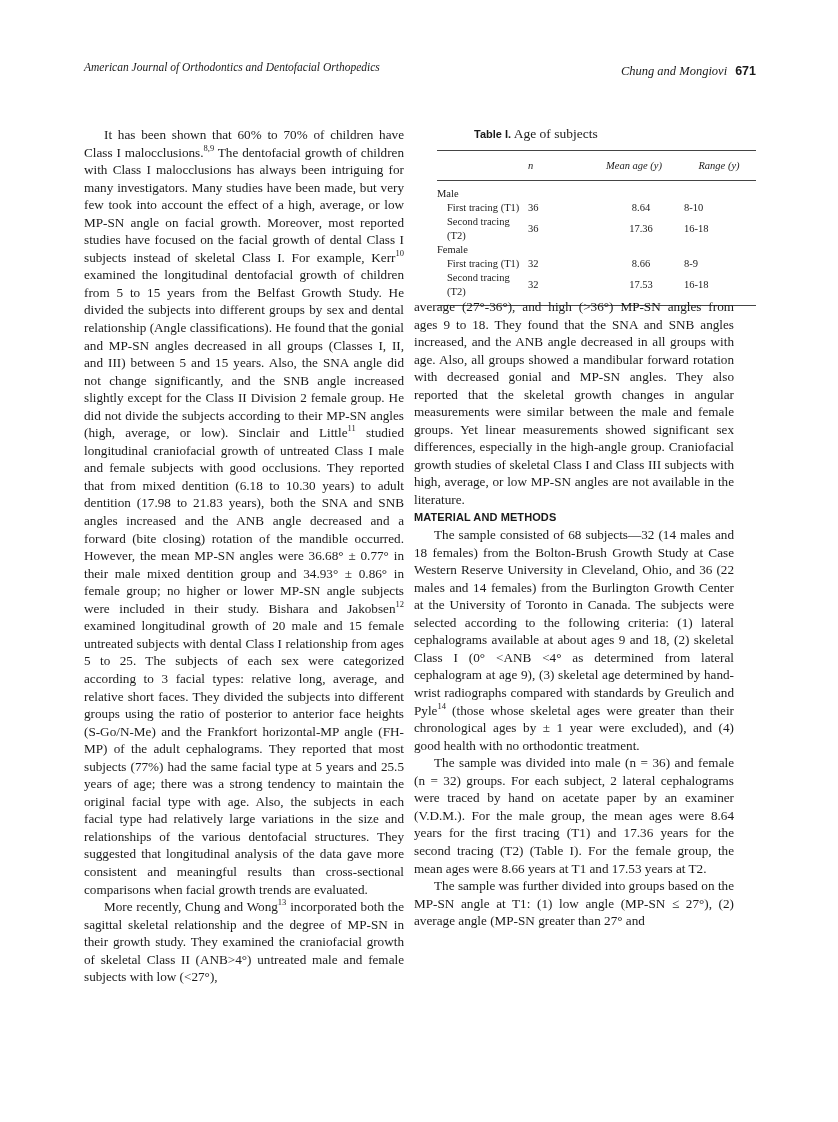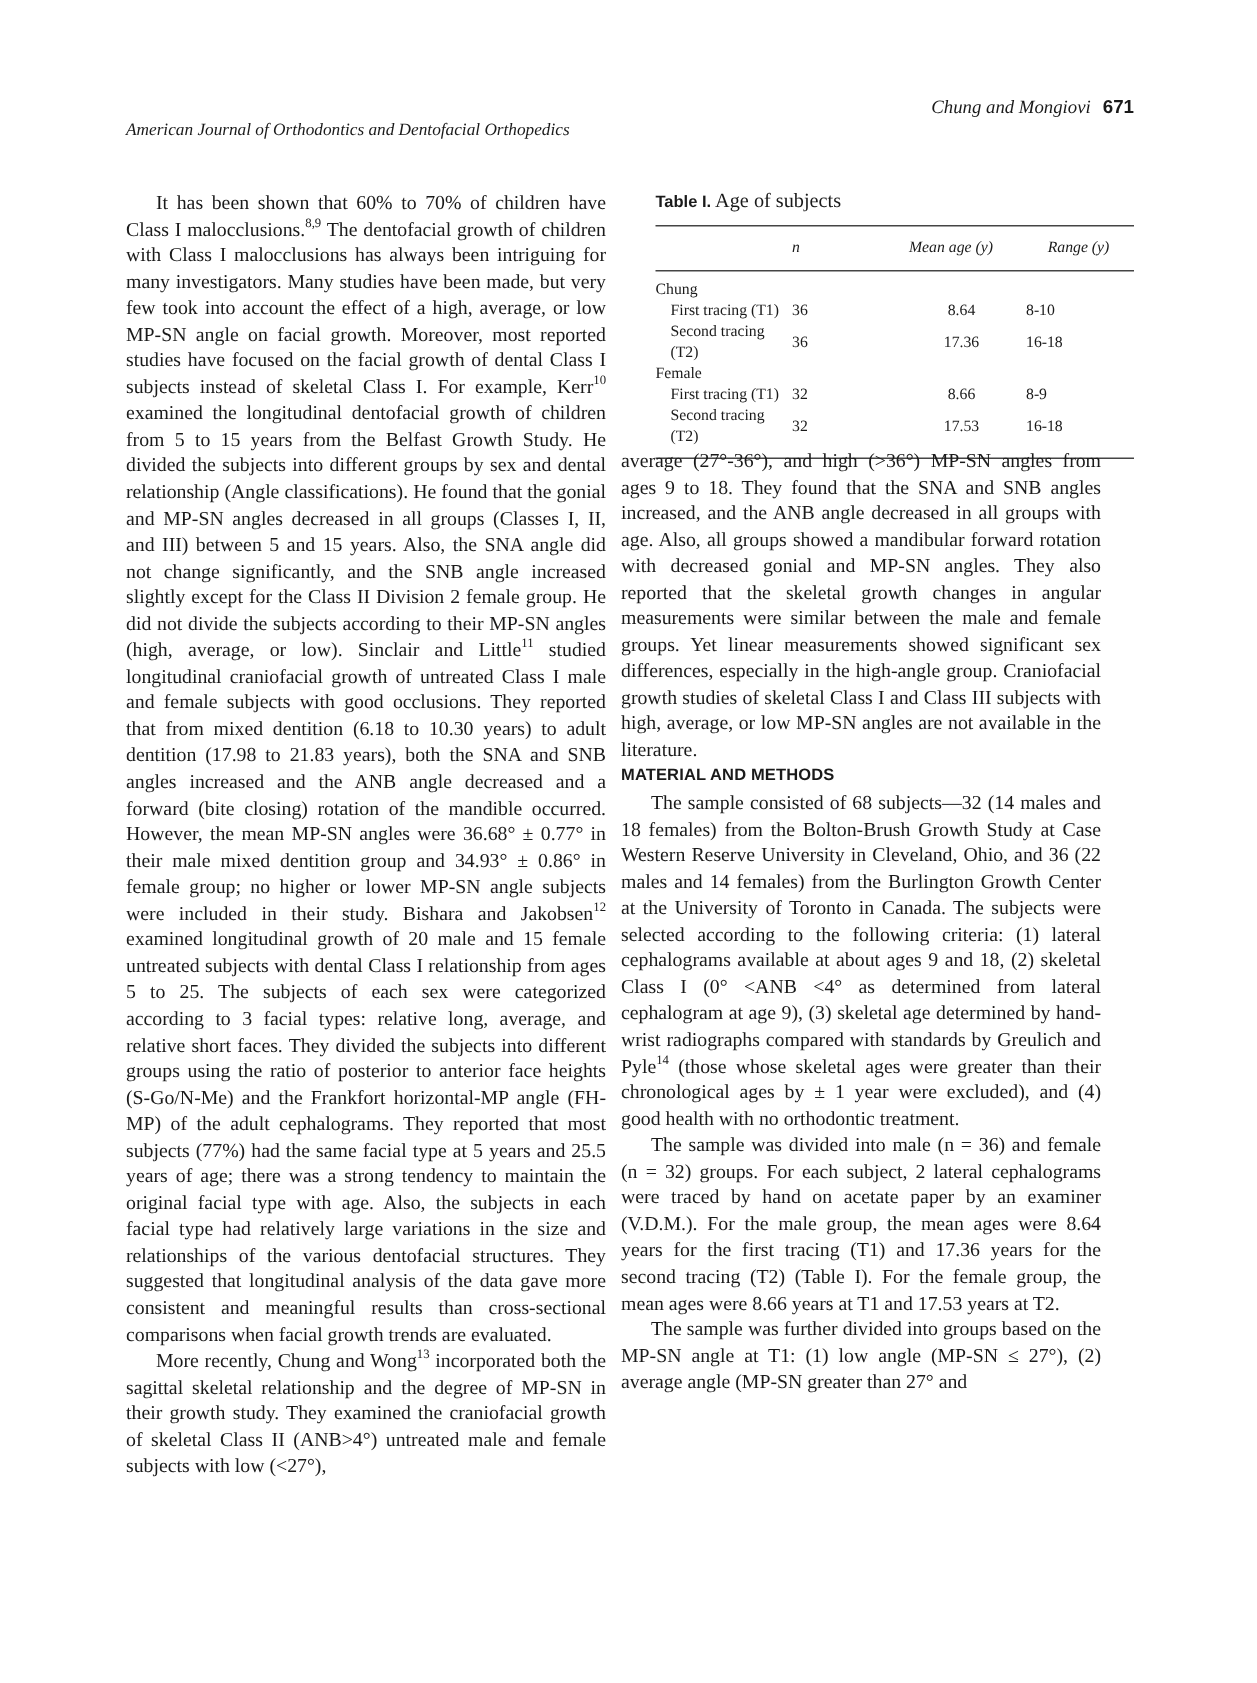--- a/index.html
+++ b/index.html
@@ -1,32 +1,32 @@
 <!DOCTYPE html>
 <html><head>
 <meta charset="utf-8">
 <style>
   html, body { margin:0; padding:0; background:#ffffff; }
   body { width:838px; height:1122px; position:relative; overflow:hidden;
          font-family:"Liberation Serif", serif; color:#1a1a1a; }
-  .hdr-left { position:absolute; left:84px; top:80px; font-style:italic; font-size:11.5px; line-height:14px; }
+  .hdr-left { position:absolute; left:84px; top:60px; font-style:italic; font-size:11.5px; line-height:14px; }
   .hdr-right { position:absolute; right:82px; top:64px; font-size:12.5px; line-height:14px; }
   .hdr-right .auth { font-style:italic; margin-right:8px; }
   .hdr-right .pg { font-family:"Liberation Sans", sans-serif; font-weight:bold; font-size:12.5px; }
   .col { position:absolute; width:320px; font-size:13.2px; line-height:17.55px; text-align:justify; }
   .col-left { left:84px; top:126px; }
   .col-right { left:414px; top:298px; }
   .col p { margin:0; text-indent:20px; hyphens:none; }
   .col p.noindent { text-indent:0; }
   sup { font-size:8.5px; line-height:0; vertical-align:6px; }
   .section-head { font-family:"Liberation Sans", sans-serif; font-weight:bold; font-size:11px;
                   margin:18px 0 8px 0; text-indent:0 !important; letter-spacing:0.1px; }
   .table-block { position:absolute; left:437px; top:126px; width:319px; }
   .tcap { font-size:13.5px; margin-bottom:8px; }
-  .tcap .tlabel { font-family:"Liberation Sans", sans-serif; font-weight:bold; font-size:11px; }
+  .tcap .tlabel { font-family:"Liberation Sans", sans-serif; font-weight:bold; font-size:11px;margin-left:37px; }
   table { width:100%; border-collapse:collapse; font-size:10.5px; line-height:14px; }
   thead tr { border-top:1.5px solid #444; border-bottom:1.5px solid #444; }
   thead th { font-weight:normal; font-style:italic; padding:8px 0 7px 0; }
   tbody tr:last-child td { padding-bottom:6px; }
   table { border-bottom:1.5px solid #444; }
   td { padding:0; }
   td.grp { padding-top:6px; }
   td.sub { padding-left:10px; }
   .c-n { text-align:left; width:56px; }
   .c-mean { text-align:center; width:86px; }
@@ -59,21 +59,21 @@
     <thead>
       <tr>
         <th style="text-align:left;"></th>
         <th class="c-n">n</th>
         <th class="c-mean">Mean age (y)</th>
         <th class="c-range">Range (y)</th>
       </tr>
     </thead>
     <tbody>
       <tr>
-        <td class="grp" colspan="4">Chung</td>
+        <td class="grp" colspan="4">Male</td>
       </tr>
       <tr>
         <td class="sub">First tracing (T1)</td>
         <td class="c-n">36</td>
         <td class="c-mean">8.64</td>
         <td class="c-range">8-10</td>
       </tr>
       <tr>
         <td class="sub">Second tracing (T2)</td>
         <td class="c-n">36</td>

